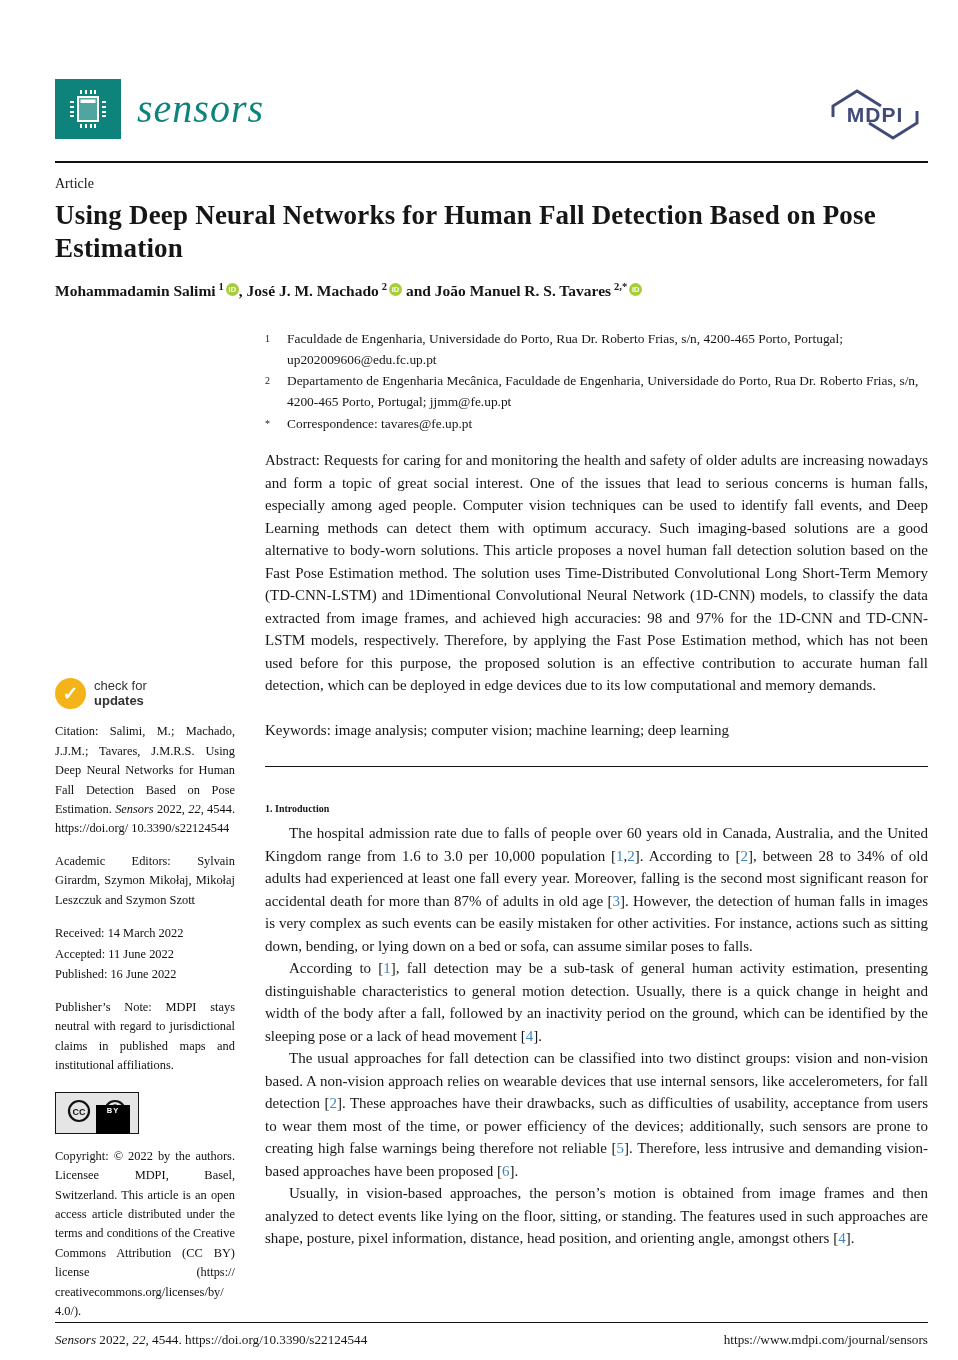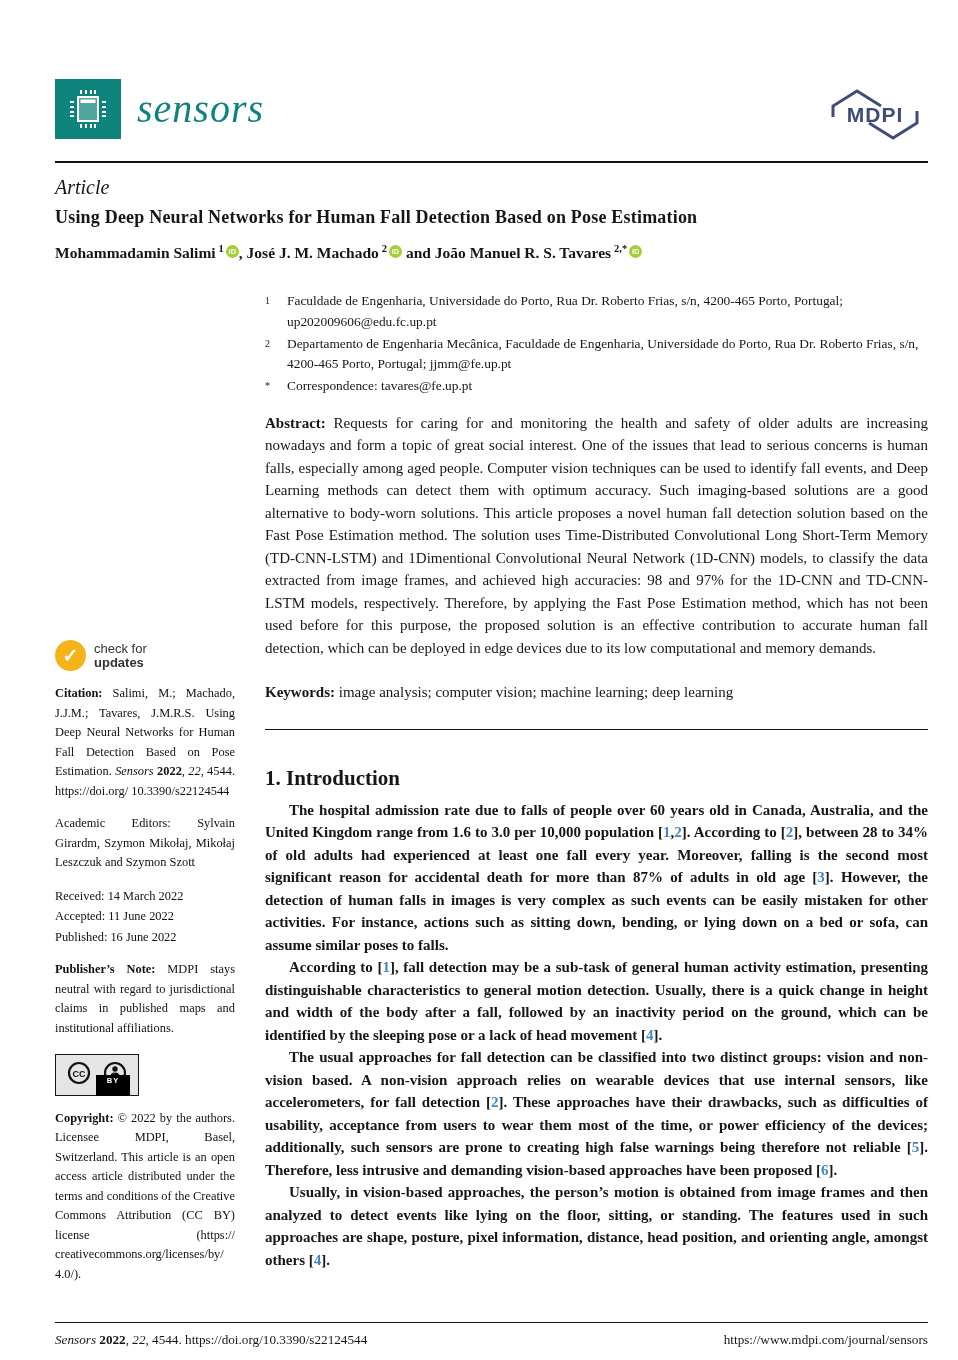--- a/index.html
+++ b/index.html
@@ -17,22 +17,22 @@
   }
   
   .header{display:flex; justify-content:space-between; align-items:flex-start;}
   .brand{display:flex; align-items:center;}
   .logo-box{width:66px; height:60px; background:var(--teal); display:flex; align-items:center; justify-content:center;}
   .wordmark{font-style:italic; font-size:40px; color:var(--teal); margin-left:16px; letter-spacing:1px; line-height:1;}
   .mdpi{color:var(--mdpi-blue); margin-top:8px; margin-right:4px;}
   .rule{border-top:2px solid #111; margin-top:14px;}
   .rule.thin{border-top-width:1.2px;}
   
-  .article-type{font-style:italic; font-size:20px; margin-top:13px;}
-  .title{font-size:18px; font-weight:bold; line-height:1.24; margin-top:7px; letter-spacing:.2px;}
+  .article-type{font-size:14px; margin-top:13px;}
+  .title{font-size:27px; font-weight:bold; line-height:1.24; margin-top:7px; letter-spacing:.2px;}
   .authors{margin-top:15px; font-size:15.5px; font-weight:bold;}
   .authors sup{font-size:10.5px; margin-left:3px;}
   .orcid{
     display:inline-block; width:13px; height:13px; border-radius:50%;
     background:var(--orcid-green); color:#fff; text-align:center;
     font:bold 7.5px/13px "Liberation Sans",sans-serif; vertical-align:4px; margin-left:2px;
   }
   .sep{font-weight:bold;}
   
   .cols{display:grid; grid-template-columns:180px 663px; column-gap:30px; margin-top:28px;}
@@ -47,34 +47,34 @@
   .badge-text .bt2{font-weight:bold;}
   .side-par{margin-top:13px; text-align:justify;}
   .side-group{margin-top:14px;}
   .side-line{margin-top:1px;}
   .cc-badge{
     position:relative; width:84px; height:42px; background:#e5e5e5; border:1.5px solid #161616;
     margin-top:16px; display:flex; align-items:center; justify-content:space-evenly; padding-bottom:4px;
   }
   .cc-circ{display:block;}
   .by-strip{
-    position:absolute; right:8px; bottom:-1px; width:34px; height:21px; background:#000;
+    position:absolute; right:8px; bottom:-1px; width:34px; height:29px; background:#000;
     color:#fff; font:bold 7.5px/11px "Liberation Sans",sans-serif; text-align:center; letter-spacing:1px;
   }
   
   .right{font-size:15px;}
   .aff-row{display:flex; font-size:13.4px; line-height:1.54; margin-top:1px;}
   .aff-marker{width:22px; flex:none; font-size:10px; transform:translateY(2px);}
   .abstract{margin-top:15px; line-height:1.5; text-align:justify;}
   .keywords{margin-top:22px; line-height:1.5;}
-  .b{font-weight:bold;}
+  .b{font-weight:normal;}
   .i{font-style:italic;}
   .mid-rule{border-top:1.3px solid #111; margin-top:25px;}
-  .section-h{font-size:21px; font-weight:bold; margin-top:36px;}
-  .body-par{line-height:1.5; text-align:justify; text-indent:24px; margin-top:0;font-weight:bold;}
+  .section-h{font-size:10px; font-weight:bold; margin-top:36px;}
+  .body-par{line-height:1.5; text-align:justify; text-indent:24px; margin-top:0;}
   .body-par.first{margin-top:8px;}
   .ref{color:var(--ref-blue);}
   
   .footer{position:absolute; left:55px; right:30px; bottom:16px;}
   .foot-row{display:flex; justify-content:space-between; font-size:13.2px; margin-top:9px;}
 </style>
 </head>
 <body>
 
 <div class="page">

